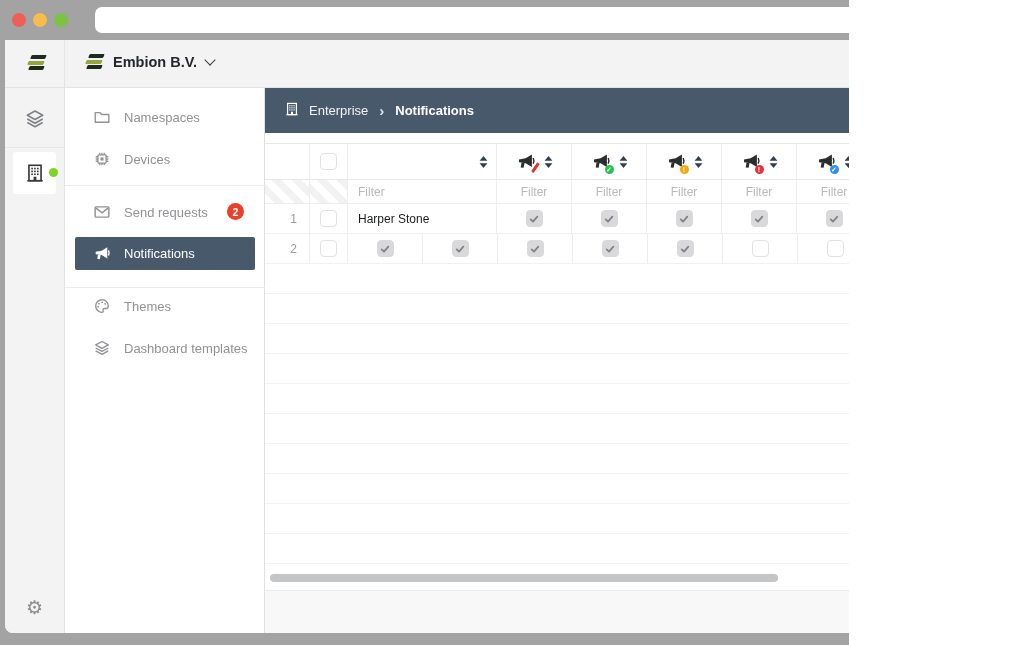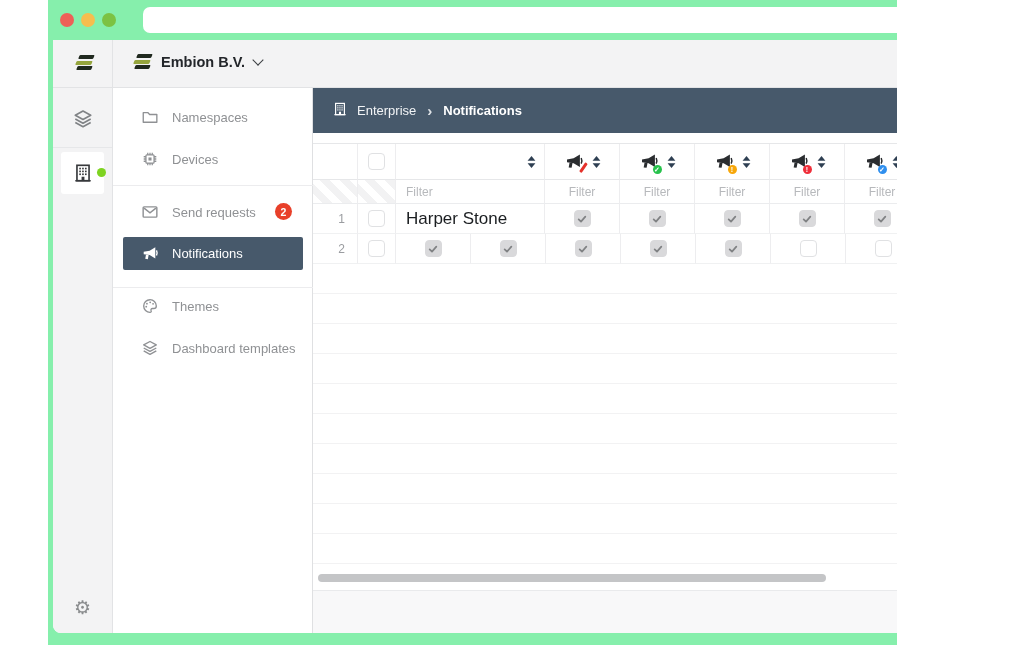--- a/index.html
+++ b/index.html
@@ -1,17 +1,17 @@
 <!DOCTYPE html>
 <html style="--slate: #47596b; --traffic-red: #ee6057; --traffic-yellow: #f6bd4e; --traffic-green: #7cc243; --logo-dark: #20291f; --logo-olive: #95a53d; --active-dot: #7ed321; --notif-badge: #e8402a; --badge-green: #27c24c; --badge-orange: #f7a70a; --badge-red: #ef2e3a; --badge-blue: #2f8fee; --slash-red: #e5322b;"><head>
 <meta charset="utf-8">
 <style>
   * { margin:0; padding:0; box-sizing:border-box; }
   html,body { width:1010px; height:645px; font-family:"Liberation Sans", sans-serif; }
-  .screen { position:relative; width:849px; height:645px; background:#86efac; overflow:hidden;margin-left:48px; }
+  .screen { position:relative; width:849px; height:645px; background:#a3a3a3; overflow:hidden; }
 
   
   .chrome { position:absolute; left:0; top:0; width:1010px; height:40px; }
   .tl { position:absolute; top:13px; width:14px; height:14px; border-radius:50%; }
   .addr { position:absolute; left:95px; top:7px; width:868px; height:26px; background:#fff; border-radius:7px; }
   .menu-btn { position:absolute; right:19px; top:14px; width:16px; height:12px; display:flex; flex-direction:column; justify-content:space-between; cursor:pointer; }
   .menu-btn i { display:block; height:2px; background:#a3a5a8; border-radius:1px; }
 
   
   .win { position:absolute; left:5px; top:40px; width:1000px; height:593px; background:#fff; border-radius:0 0 8px 8px; overflow:hidden; }
@@ -67,21 +67,21 @@
   .sort { margin-left:auto; margin-right:8px; cursor:pointer; display:flex; }
   .hicon { position:relative; width:20px; height:20px; }
   .bdg { position:absolute; right:-3px; bottom:-2px; width:9px; height:9px; border-radius:50%; color:#fff; font-size:7px; font-weight:bold; display:flex; align-items:center; justify-content:center; line-height:1; }
   .slash { position:absolute; right:-1px; bottom:-1px; width:2.5px; height:11px; background:var(--slash-red,#e5322b); transform:rotate(35deg); border-radius:1px; }
   .stripe { background:repeating-linear-gradient(45deg,#fff 0 7px,#f2f2f3 7px 14px); }
   .filt { border:none; outline:none; width:92%; font-size:12px; color:#555; background:transparent; font-family:"Liberation Sans",sans-serif; }
   .filt::placeholder { color:#b7b9bc; }
   .filt.left { padding-left:10px; }
   .filt.mid { text-align:center; }
   .rownum { justify-content:flex-end; padding-right:12px; font-size:12px; color:#9a9ca0; }
-  .name-c { font-size:17px; color:#1b1e21; padding-left:10px; }
+  .name-c { font-size:12px; color:#1b1e21; padding-left:10px; }
   .cb { width:17px; height:17px; border:1px solid #e0e1e3; border-radius:4px; background:#fff; cursor:pointer; }
   .cb.on { background:#d9d9db; border-color:#d9d9db; display:flex; align-items:center; justify-content:center; }
 
   .filter-strip { position:absolute; left:720px; top:55px; width:20px; height:61px; background:#d3d4d6; display:flex; justify-content:center; }
   .funnel { margin-top:42px; cursor:pointer; }
 
   .eline { position:absolute; left:0; width:740px; height:1px; background:#f2f2f3; }
   .hscroll { position:absolute; left:5px; top:486px; width:508px; height:8px; border-radius:4px; background:#c4c5c7; cursor:pointer; }
   .footer { position:absolute; left:0; top:502px; width:740px; bottom:0; background:#f8f8f9; border-top:1px solid #e9eaec; }
 </style>

